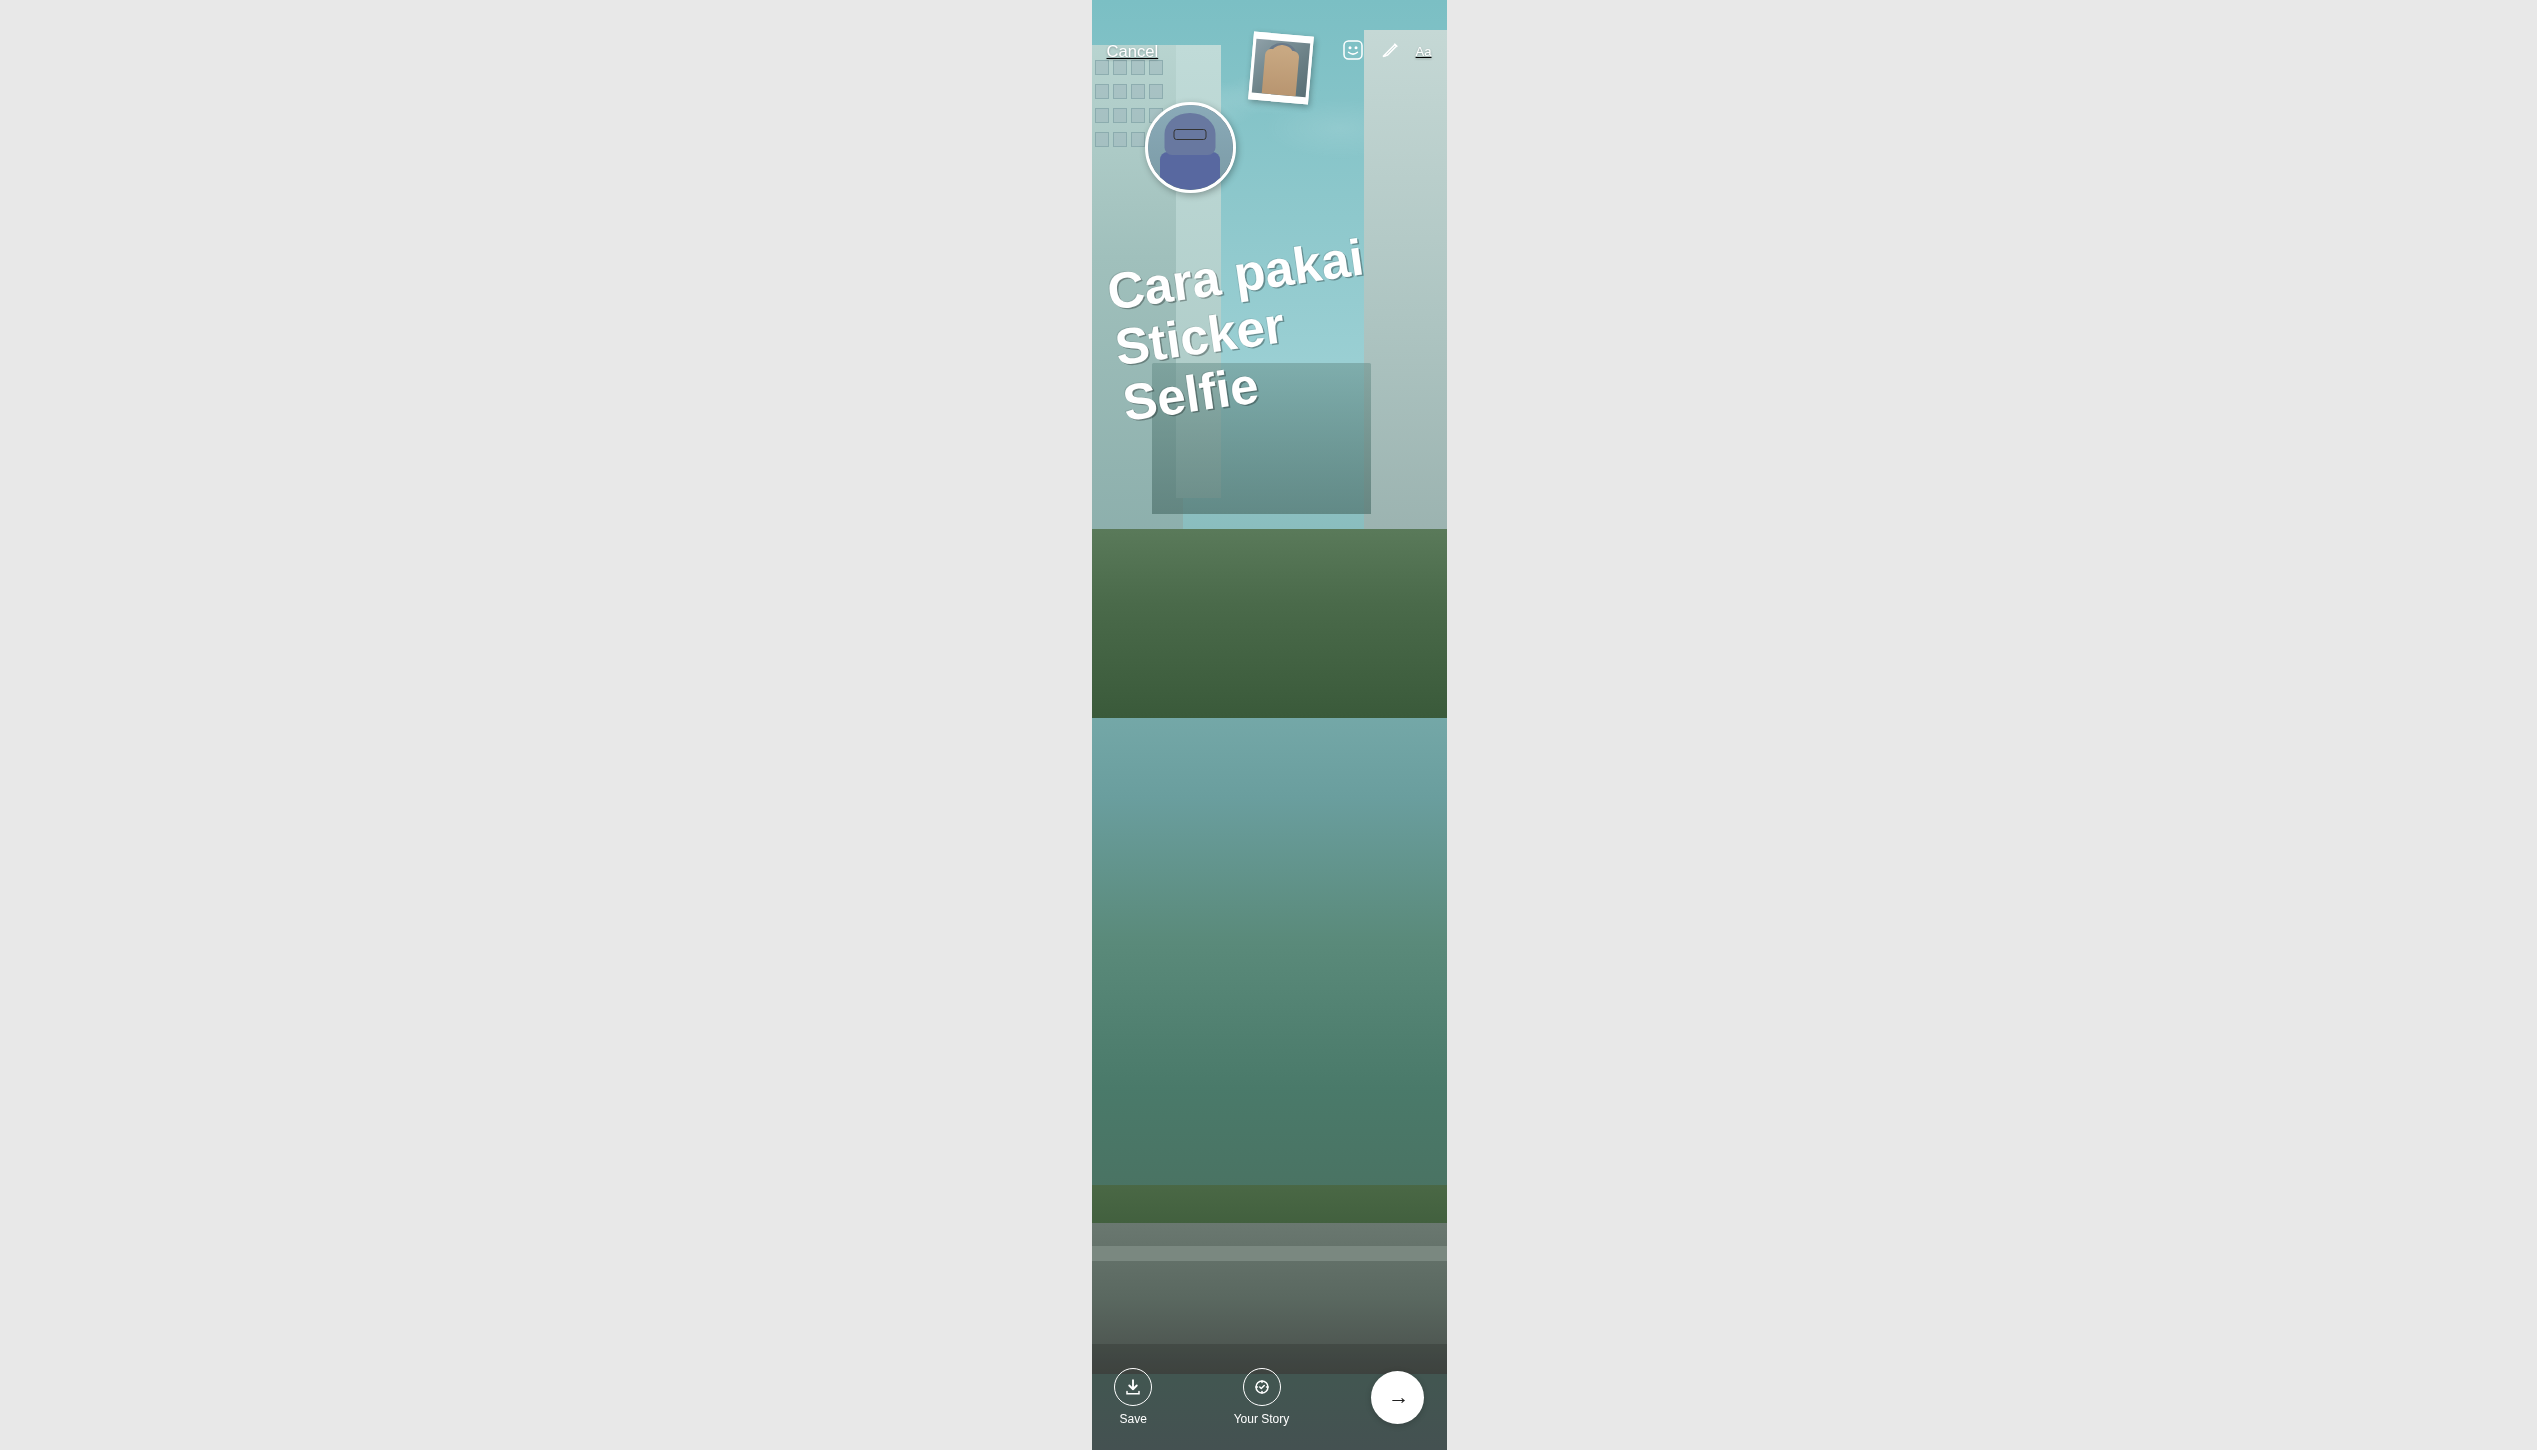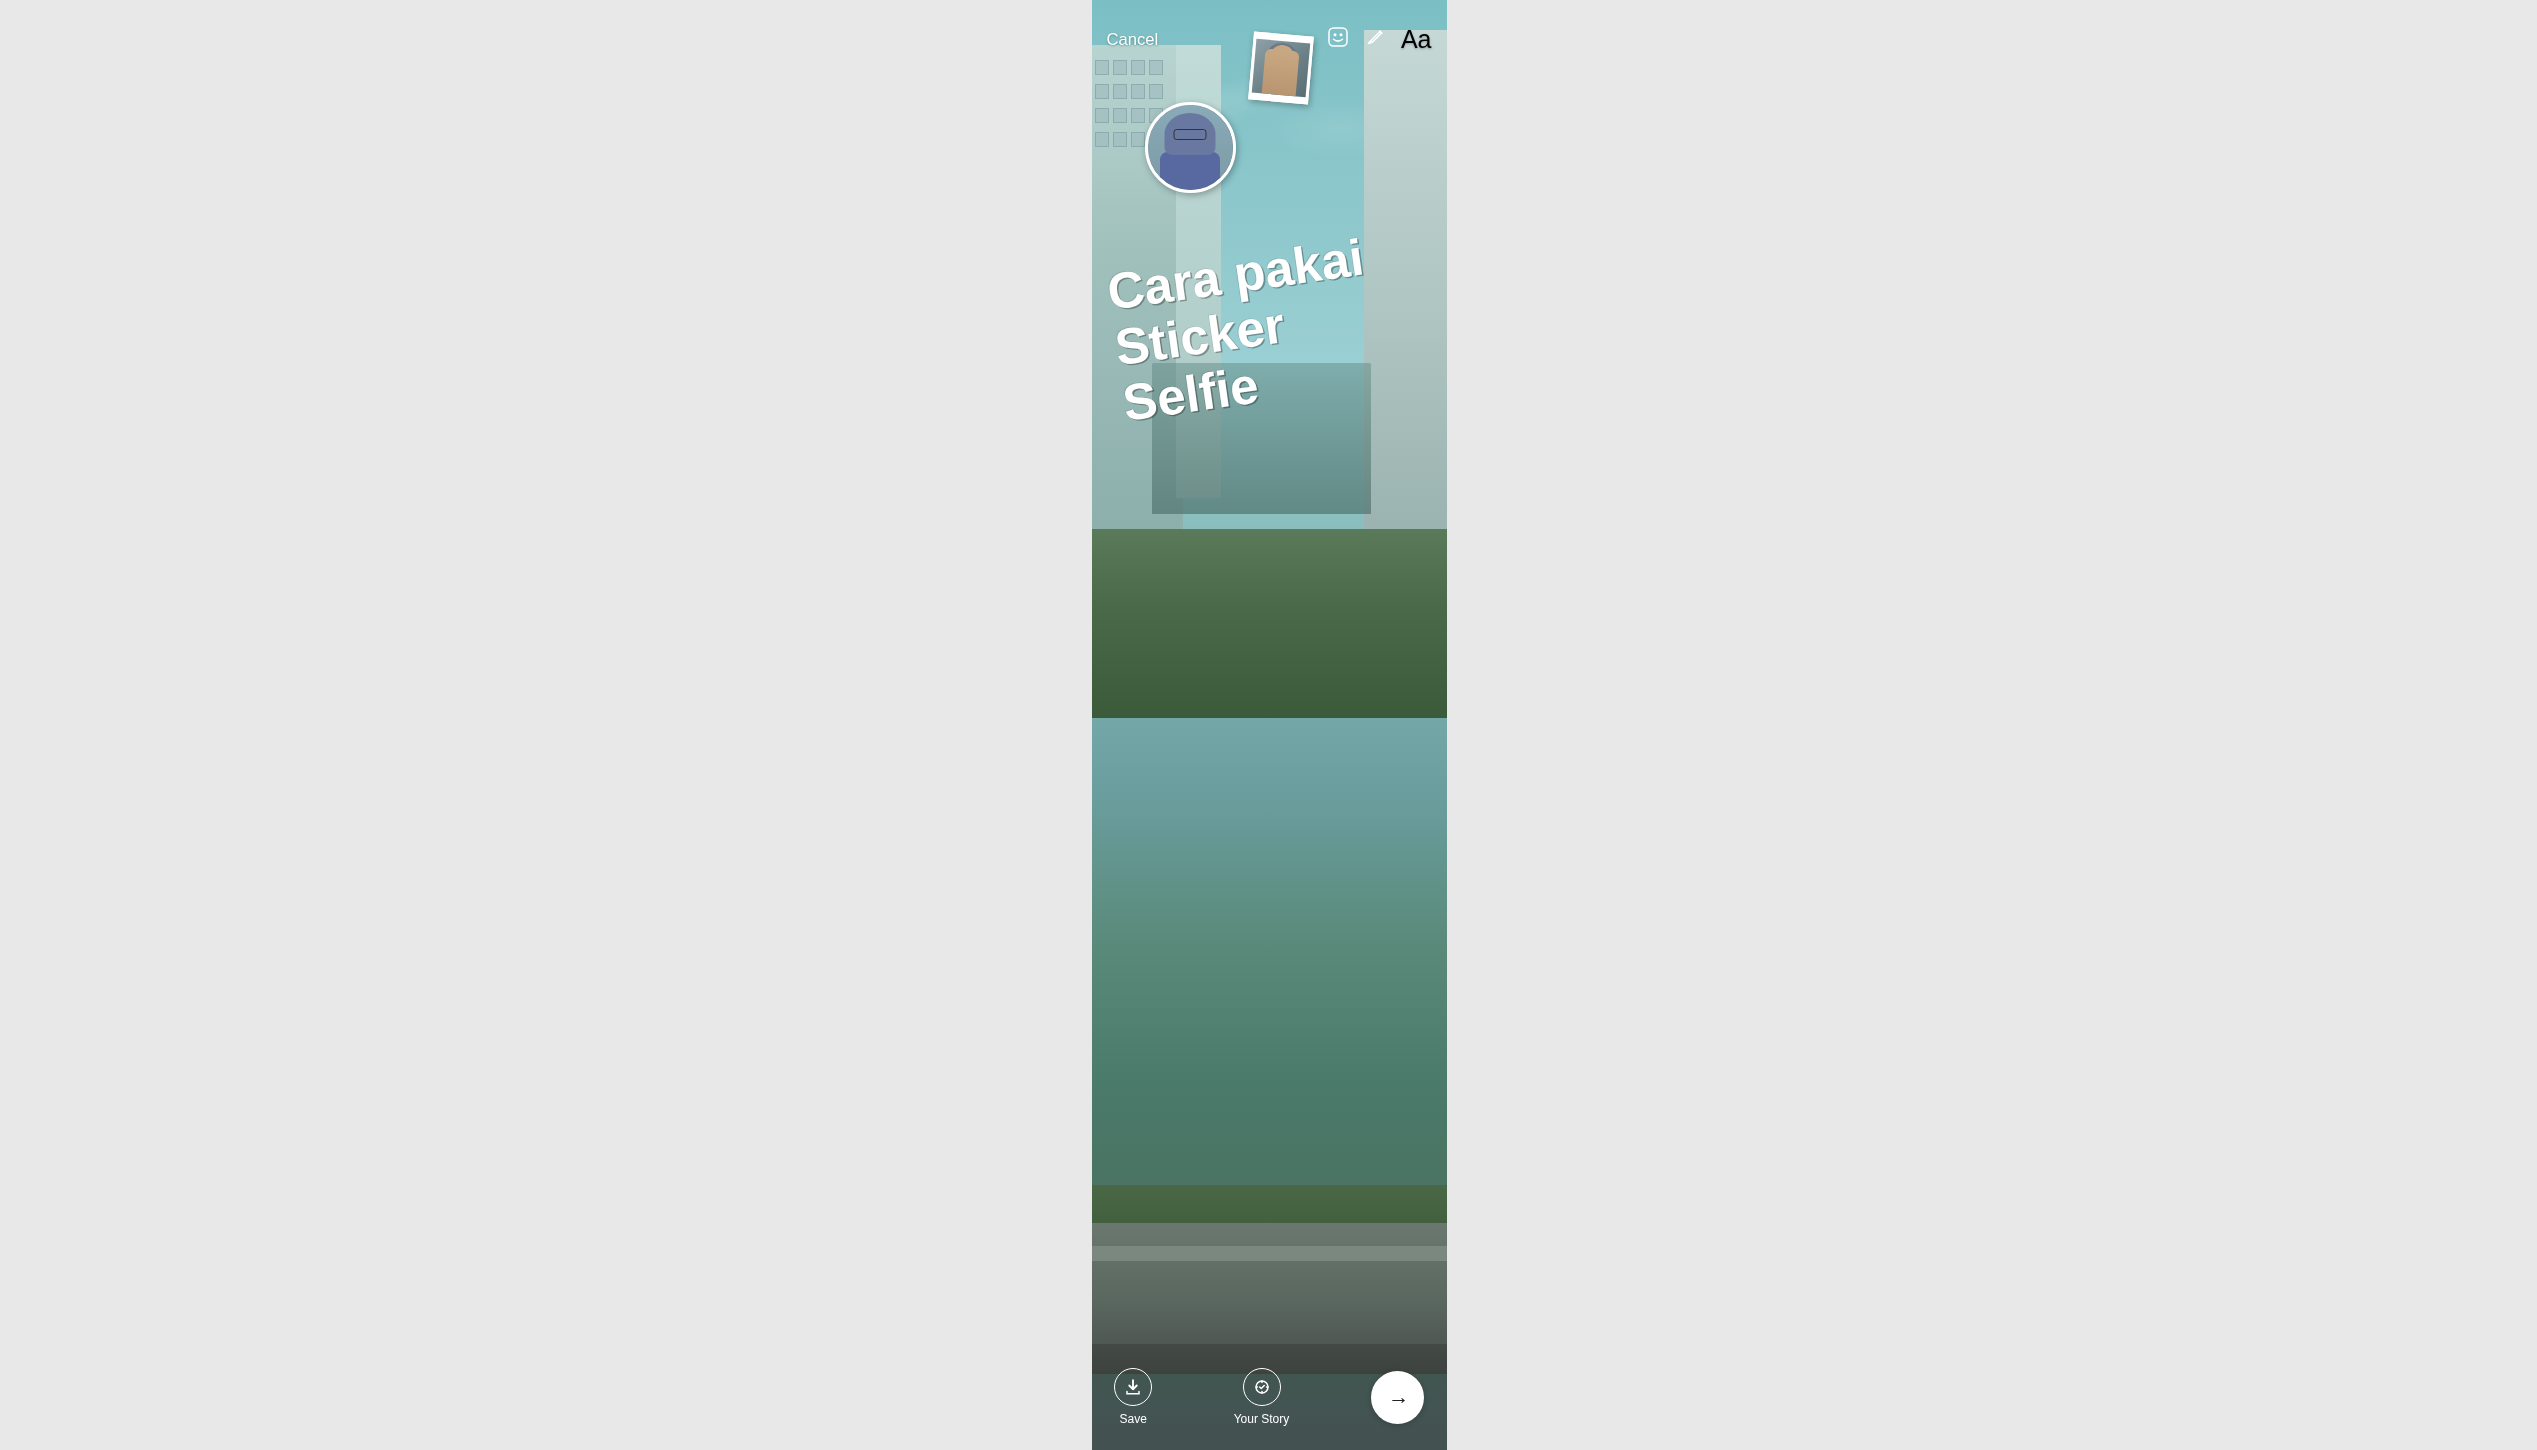--- a/index.html
+++ b/index.html
@@ -147,48 +147,49 @@
       left: 0;
       width: 100%;
       height: 15px;
       background: #7a8880;
       z-index: 4;
     }
 
     
     .header {
       position: absolute;
-      top: 0;
+      top: 12px;
       left: 0;
       right: 0;
       height: 60px;
       display: flex;
       align-items: center;
       justify-content: space-between;
       padding: 19px 15px 0;
       z-index: 100;
+      text-decoration: underline;
     }
 
     .cancel-btn {
       color: white;
       font-size: 16.6px;
       font-weight: 400;
       cursor: pointer;
       text-shadow: 0 0.8px 2.3px rgba(0,0,0,0.3);
     }
 
     .header-right {
       display: flex;
       align-items: center;
       gap: 15px;
     }
 
     .header-icon {
-      color: #000000;
-      font-size: 25px;
+      color: #ffffff;
+      font-size: 13px;
       cursor: pointer;
       text-shadow: 0 0.8px 2.3px rgba(0,0,0,0.3);
     }
 
     
     .selfie-sticker-polaroid {
       position: absolute;
       top: 34px;
       left: 159px;
       width: 60px;

